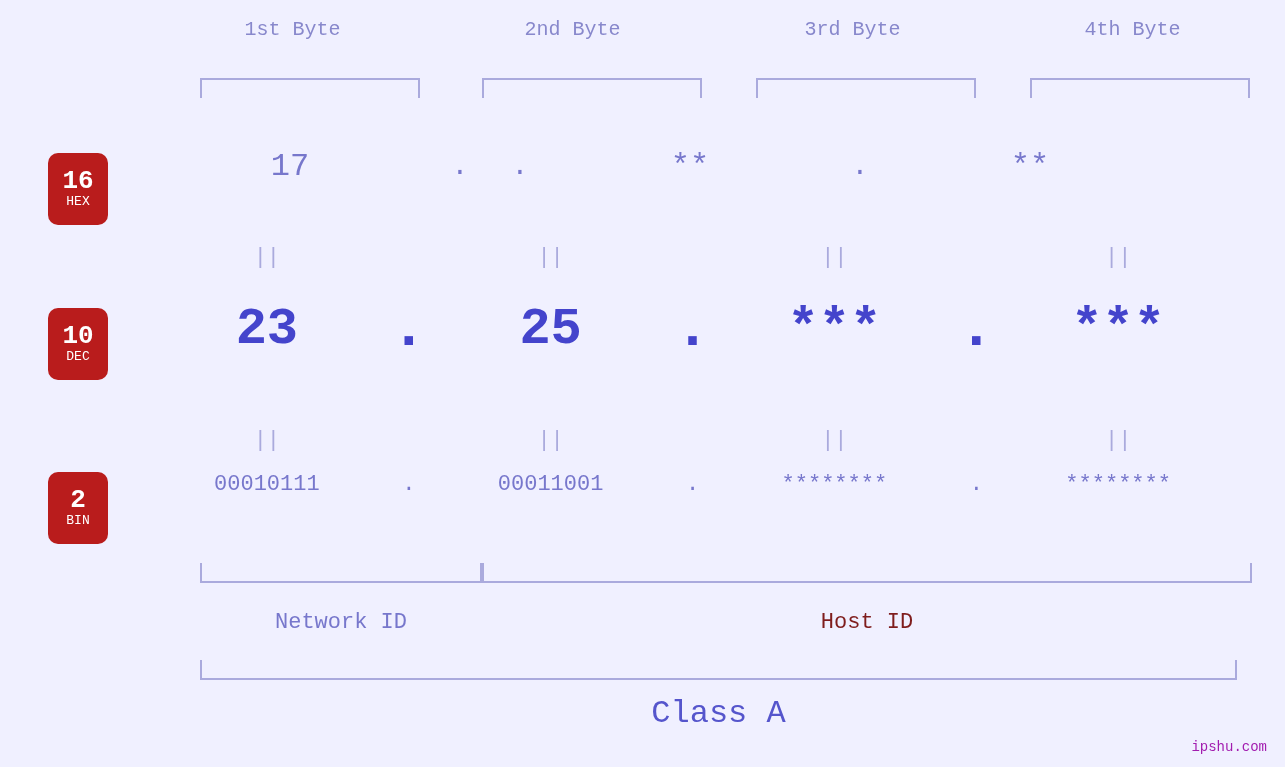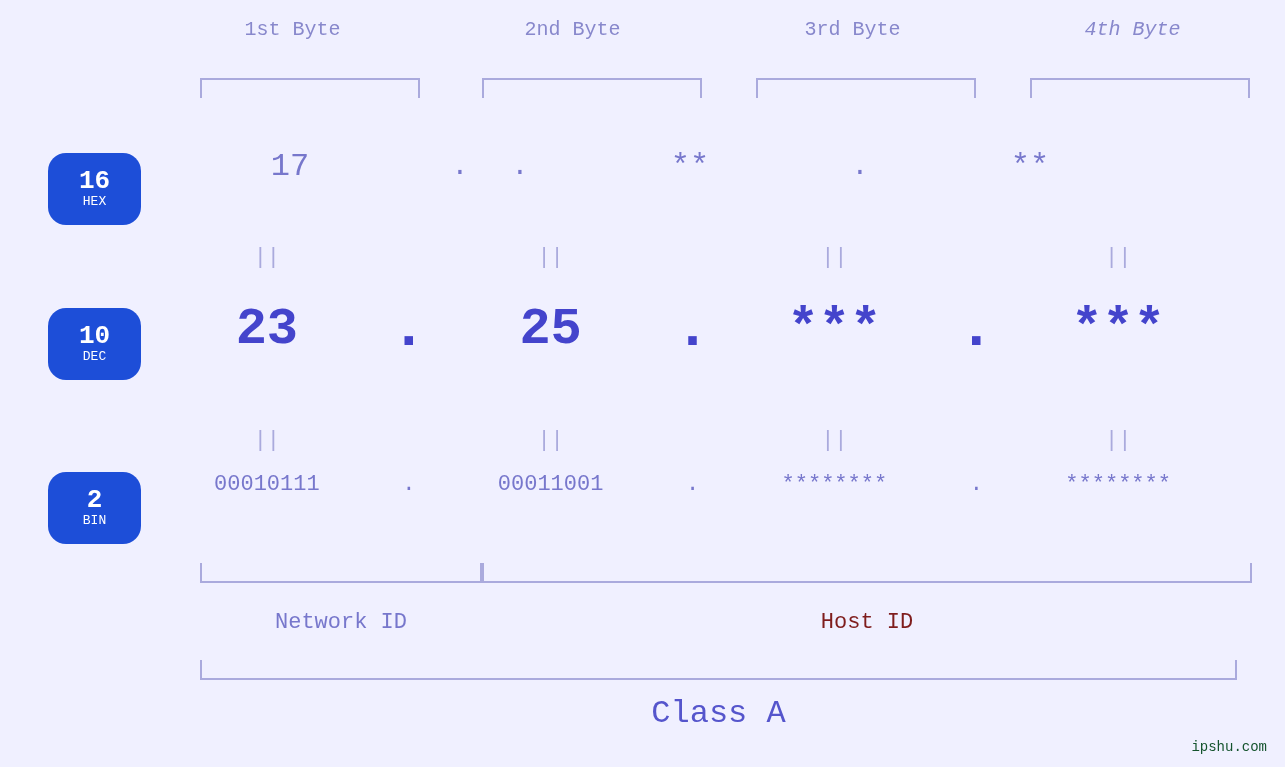--- a/index.html
+++ b/index.html
@@ -15,24 +15,24 @@
     .container {
       width: 1285px;
       height: 767px;
       position: relative;
     }
 
     
     .base-badge {
       position: absolute;
       left: 48px;
-      width: 93px;
+      width: 60px;
       height: 72px;
-      border-radius: 18px;
-      background: #1d4ed8;
+      border-radius: 10px;
+      background: #b91c1c;
       display: flex;
       flex-direction: column;
       align-items: center;
       justify-content: center;
       color: white;
       font-family: 'Courier New', Courier, monospace;
     }
     .base-badge .num {
       font-size: 26px;
       font-weight: bold;
@@ -58,21 +58,21 @@
     }
     .col-header {
       color: #8888cc;
       font-size: 20px;
       font-family: 'Courier New', Courier, monospace;
       text-align: center;
     }
     .c1 { width: 280px; margin-left: 140px; }
     .c2 { width: 280px; margin-left: 0px; }
     .c3 { width: 280px; }
-    .c4 { width: 280px; font-style: italic; }
+    .c4 { width: 280px; }
 
     
     .bracket-top {
       position: absolute;
       top: 78px;
       height: 20px;
       border-top: 2px solid #aaaadd;
       border-left: 2px solid #aaaadd;
       border-right: 2px solid #aaaadd;
     }
@@ -224,21 +224,21 @@
       color: #5555cc;
       font-size: 32px;
       font-family: 'Courier New', Courier, monospace;
     }
 
     
     .watermark {
       position: absolute;
       bottom: 12px;
       right: 18px;
-      color: #14532d;
+      color: #a21caf;
       font-size: 14px;
       font-family: 'Courier New', Courier, monospace;
     }
   </style>
 </head>
 <body>
 
 <div class="container">
 
   <div class="base-badge badge-hex">

